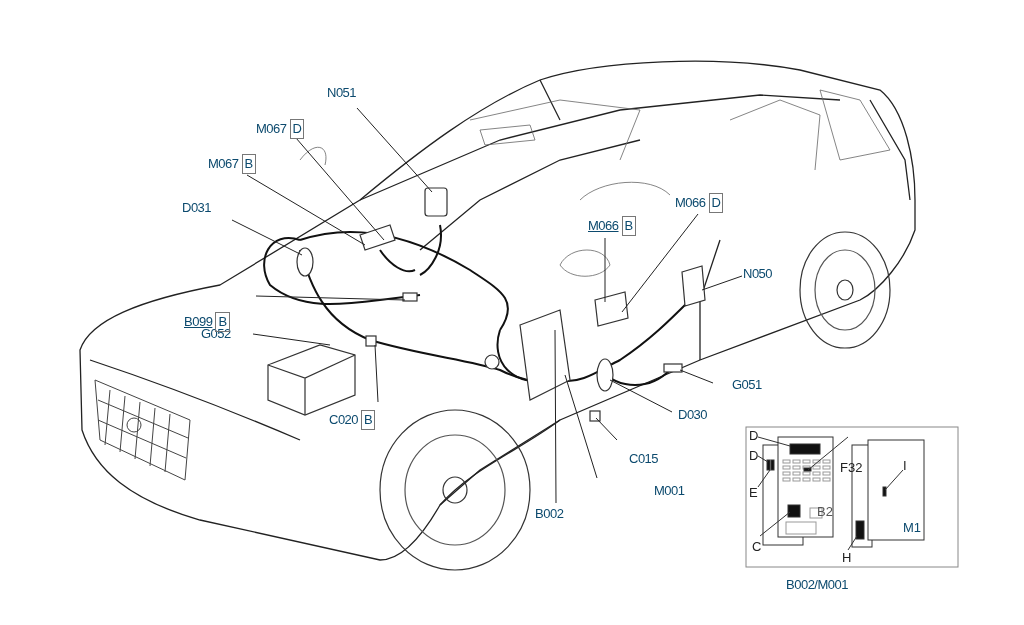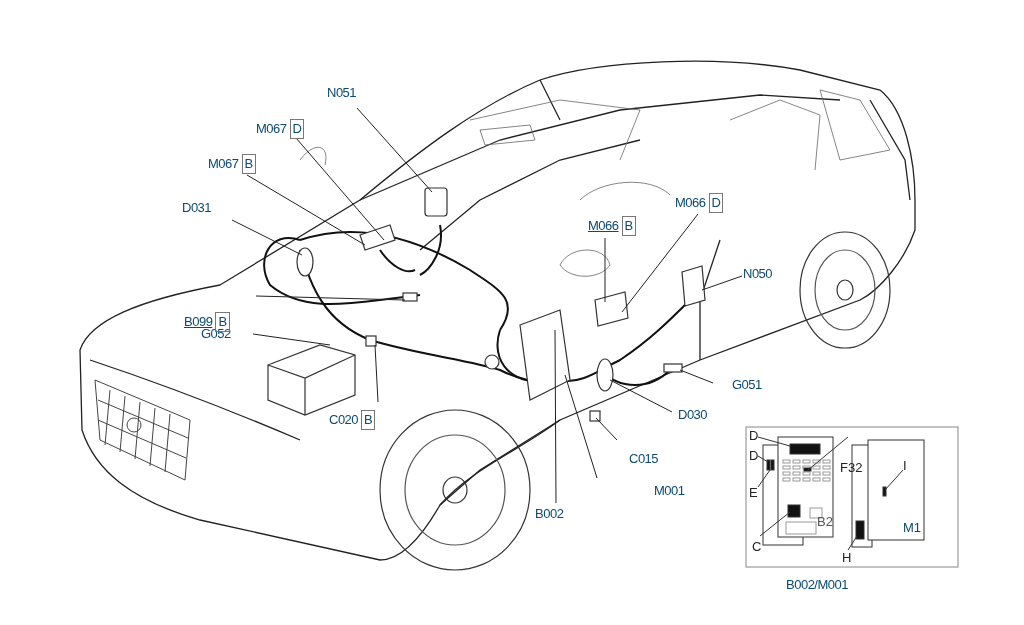--- a/index.html
+++ b/index.html
@@ -164,17 +164,17 @@
 <div class="lbl" style="left:678px;top:408px;"><span>D030</span></div>
 <div class="lbl" style="left:605px;top:452px;margin-left:24px;"><span>C015</span></div>
 <div class="lbl" style="left:619px;top:484px;margin-left:35px;"><span>M001</span></div>
 <div class="lbl" style="left:535px;top:507px;"><span>B002</span></div>
 
 <div class="ins" style="left:749px;top:429px;">D</div>
 <div class="ins" style="left:749px;top:449px;">D</div>
 <div class="ins" style="left:749px;top:486px;">E</div>
 <div class="ins" style="left:752px;top:540px;">C</div>
 <div class="ins" style="left:840px;top:429px;margin-top:32px;">F32</div>
-<div class="ins" style="left:817px;top:505px;color:#555;margin-top:10px;">B2</div>
+<div class="ins" style="left:817px;top:505px;color:#555;">B2</div>
 <div class="ins" style="left:842px;top:551px;">H</div>
 <div class="ins" style="left:903px;top:459px;">I</div>
 <div class="ins" style="left:903px;top:521px;color:#0c4a6e;">M1</div>
 <div class="lbl" style="left:786px;top:578px;text-align:right;">B002/M001</div>
 
 </body></html>

